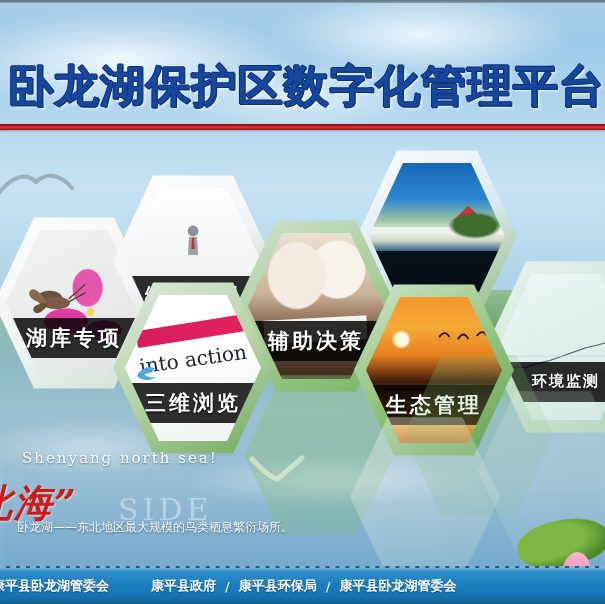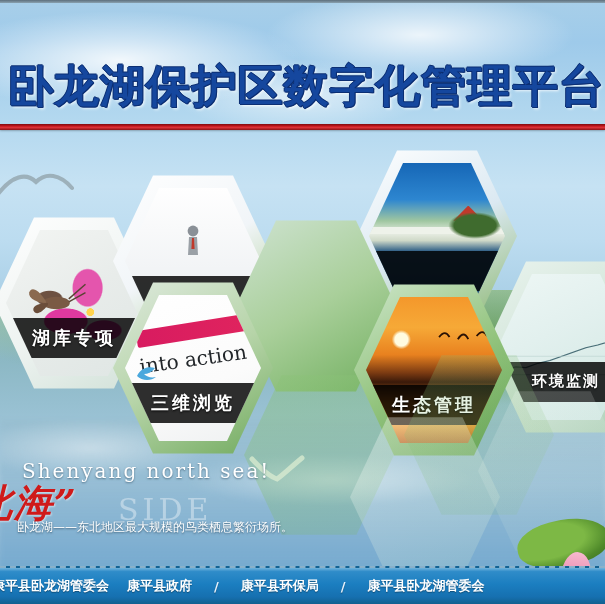--- a/index.html
+++ b/index.html
@@ -76,21 +76,21 @@
     overflow:hidden;
   }
   .hex-inner { position:absolute; inset:0; }
   .hex-label {
     position:absolute; left:0; right:0; bottom:14%;
     height:26%;
     background:rgba(0,0,0,.82);
     display:flex; align-items:center; justify-content:center;
     color:#fff;
     font-weight:bold;
-    font-size:18px;
+    font-size:21px;
     letter-spacing:3px;
     text-shadow:0 1px 2px rgba(0,0,0,.9);
   }
   .hex-label.small { font-size:15px; letter-spacing:2px; }
 
   
   .frame {
     position:absolute;
     clip-path:polygon(25% 2%, 75% 2%, 100% 50%, 75% 98%, 25% 98%, 0% 50%);
   }
@@ -167,23 +167,23 @@
     clip-path:polygon(25% 2%, 75% 2%, 100% 50%, 75% 98%, 25% 98%, 0% 50%);
     background:linear-gradient(160deg, rgba(255,255,255,.34), rgba(190,220,200,.22));
     border:0;
   }
   .hex-glass.green {
     background:linear-gradient(160deg, rgba(140,195,120,.45), rgba(120,180,110,.25));
   }
 
   
   .sy-en {
-    position:absolute; left:22px; top:459px;
+    position:absolute; left:22px; top:449px;
     font-family:"DejaVu Serif","Liberation Serif",serif;
-    font-size:20px; letter-spacing:2px; color:#ffffff;
+    font-size:15px; letter-spacing:2px; color:#ffffff;
     text-shadow:0 1px 2px rgba(60,90,110,.75);
   }
   .sy-cn {
     position:absolute; left:-26px; top:478px;
     font-family:"DejaVu Serif","Liberation Serif",serif;
     font-weight:bold; font-style:italic;
     font-size:38px; letter-spacing:2px;
     color:#cf1a1a;
     text-shadow:1px 1px 2px rgba(255,255,255,.55);
     white-space:nowrap;
@@ -221,21 +221,21 @@
     background:linear-gradient(180deg,#6fb3dd 0%,#2f8cc9 10%,#1b7ec0 45%,#1670b0 80%,#12608f 100%);
     border-top:2px dashed rgba(255,255,255,.5);
     display:flex; align-items:center;
   }
   .bb-owner {
     color:#ffffff; font-size:13px; font-weight:bold;
     margin-left:-8px; white-space:nowrap;
     text-shadow:0 1px 1px rgba(0,0,0,.35);
   }
   .bb-links {
-    margin-left:18px; display:flex; align-items:center; gap:13px;
+    margin-left:42px; display:flex; align-items:center; gap:0;
     color:#ffffff; font-size:13px; font-weight:bold; white-space:nowrap;
     text-shadow:0 1px 1px rgba(0,0,0,.35);
     justify-content:space-between;
   }
   .bb-links a { color:#fff; text-decoration:none; }
   .bb-sep { margin:0 9px; color:#e8f4ff; }
 </style>
 </head>
 <body>
 
@@ -317,20 +317,27 @@
           <path d="M4 12 L12 12 L13 30 L3 30 Z" fill="#9aa0a6"></path>
           <path d="M7 13 L9 13 L9.6 24 L6.4 24 Z" fill="#c0392b"></path>
         </svg>
       </div>
     </div>
     <div class="hex-label">综合管理</div>
   </div>
 
   <div class="frame" style="left:236px; top:217px; width:160px; height:178px;
               background:linear-gradient(150deg,#cfe3d2,#a9cf9a 50%,#6fae5d);"></div>
+  <div class="hex" style="left:248px; top:230px; width:136px; height:152px;">
+    <div class="hex-inner img-people">
+      <div style="position:absolute;left:12%;right:12%;bottom:26%;height:16%;
+                  background:linear-gradient(180deg,#f7f5f0,#ddd8cf);transform:rotate(-3deg);"></div>
+    </div>
+    <div class="hex-label">辅助决策</div>
+  </div>
 
   <div class="frame" style="left:113px; top:279px; width:160px; height:178px;
               background:linear-gradient(150deg,#dfeadf,#b6d4a8 50%,#6fa95c);"></div>
   <div class="hex" style="left:125px; top:292px; width:136px; height:152px;">
     <div class="hex-inner img-action">
       <div class="action-bar"></div>
       <div class="action-word">into action</div>
       <div style="position:absolute;left:8%;top:48%;width:22px;height:16px;">
         <svg width="22" height="16" viewBox="0 0 22 16">
           <path d="M1 11 C5 3 12 1 19 3 C16 7 12 9 8 9 C11 12 15 13 20 12 C15 16 6 16 1 11Z" fill="#4aa8dd"></path>

